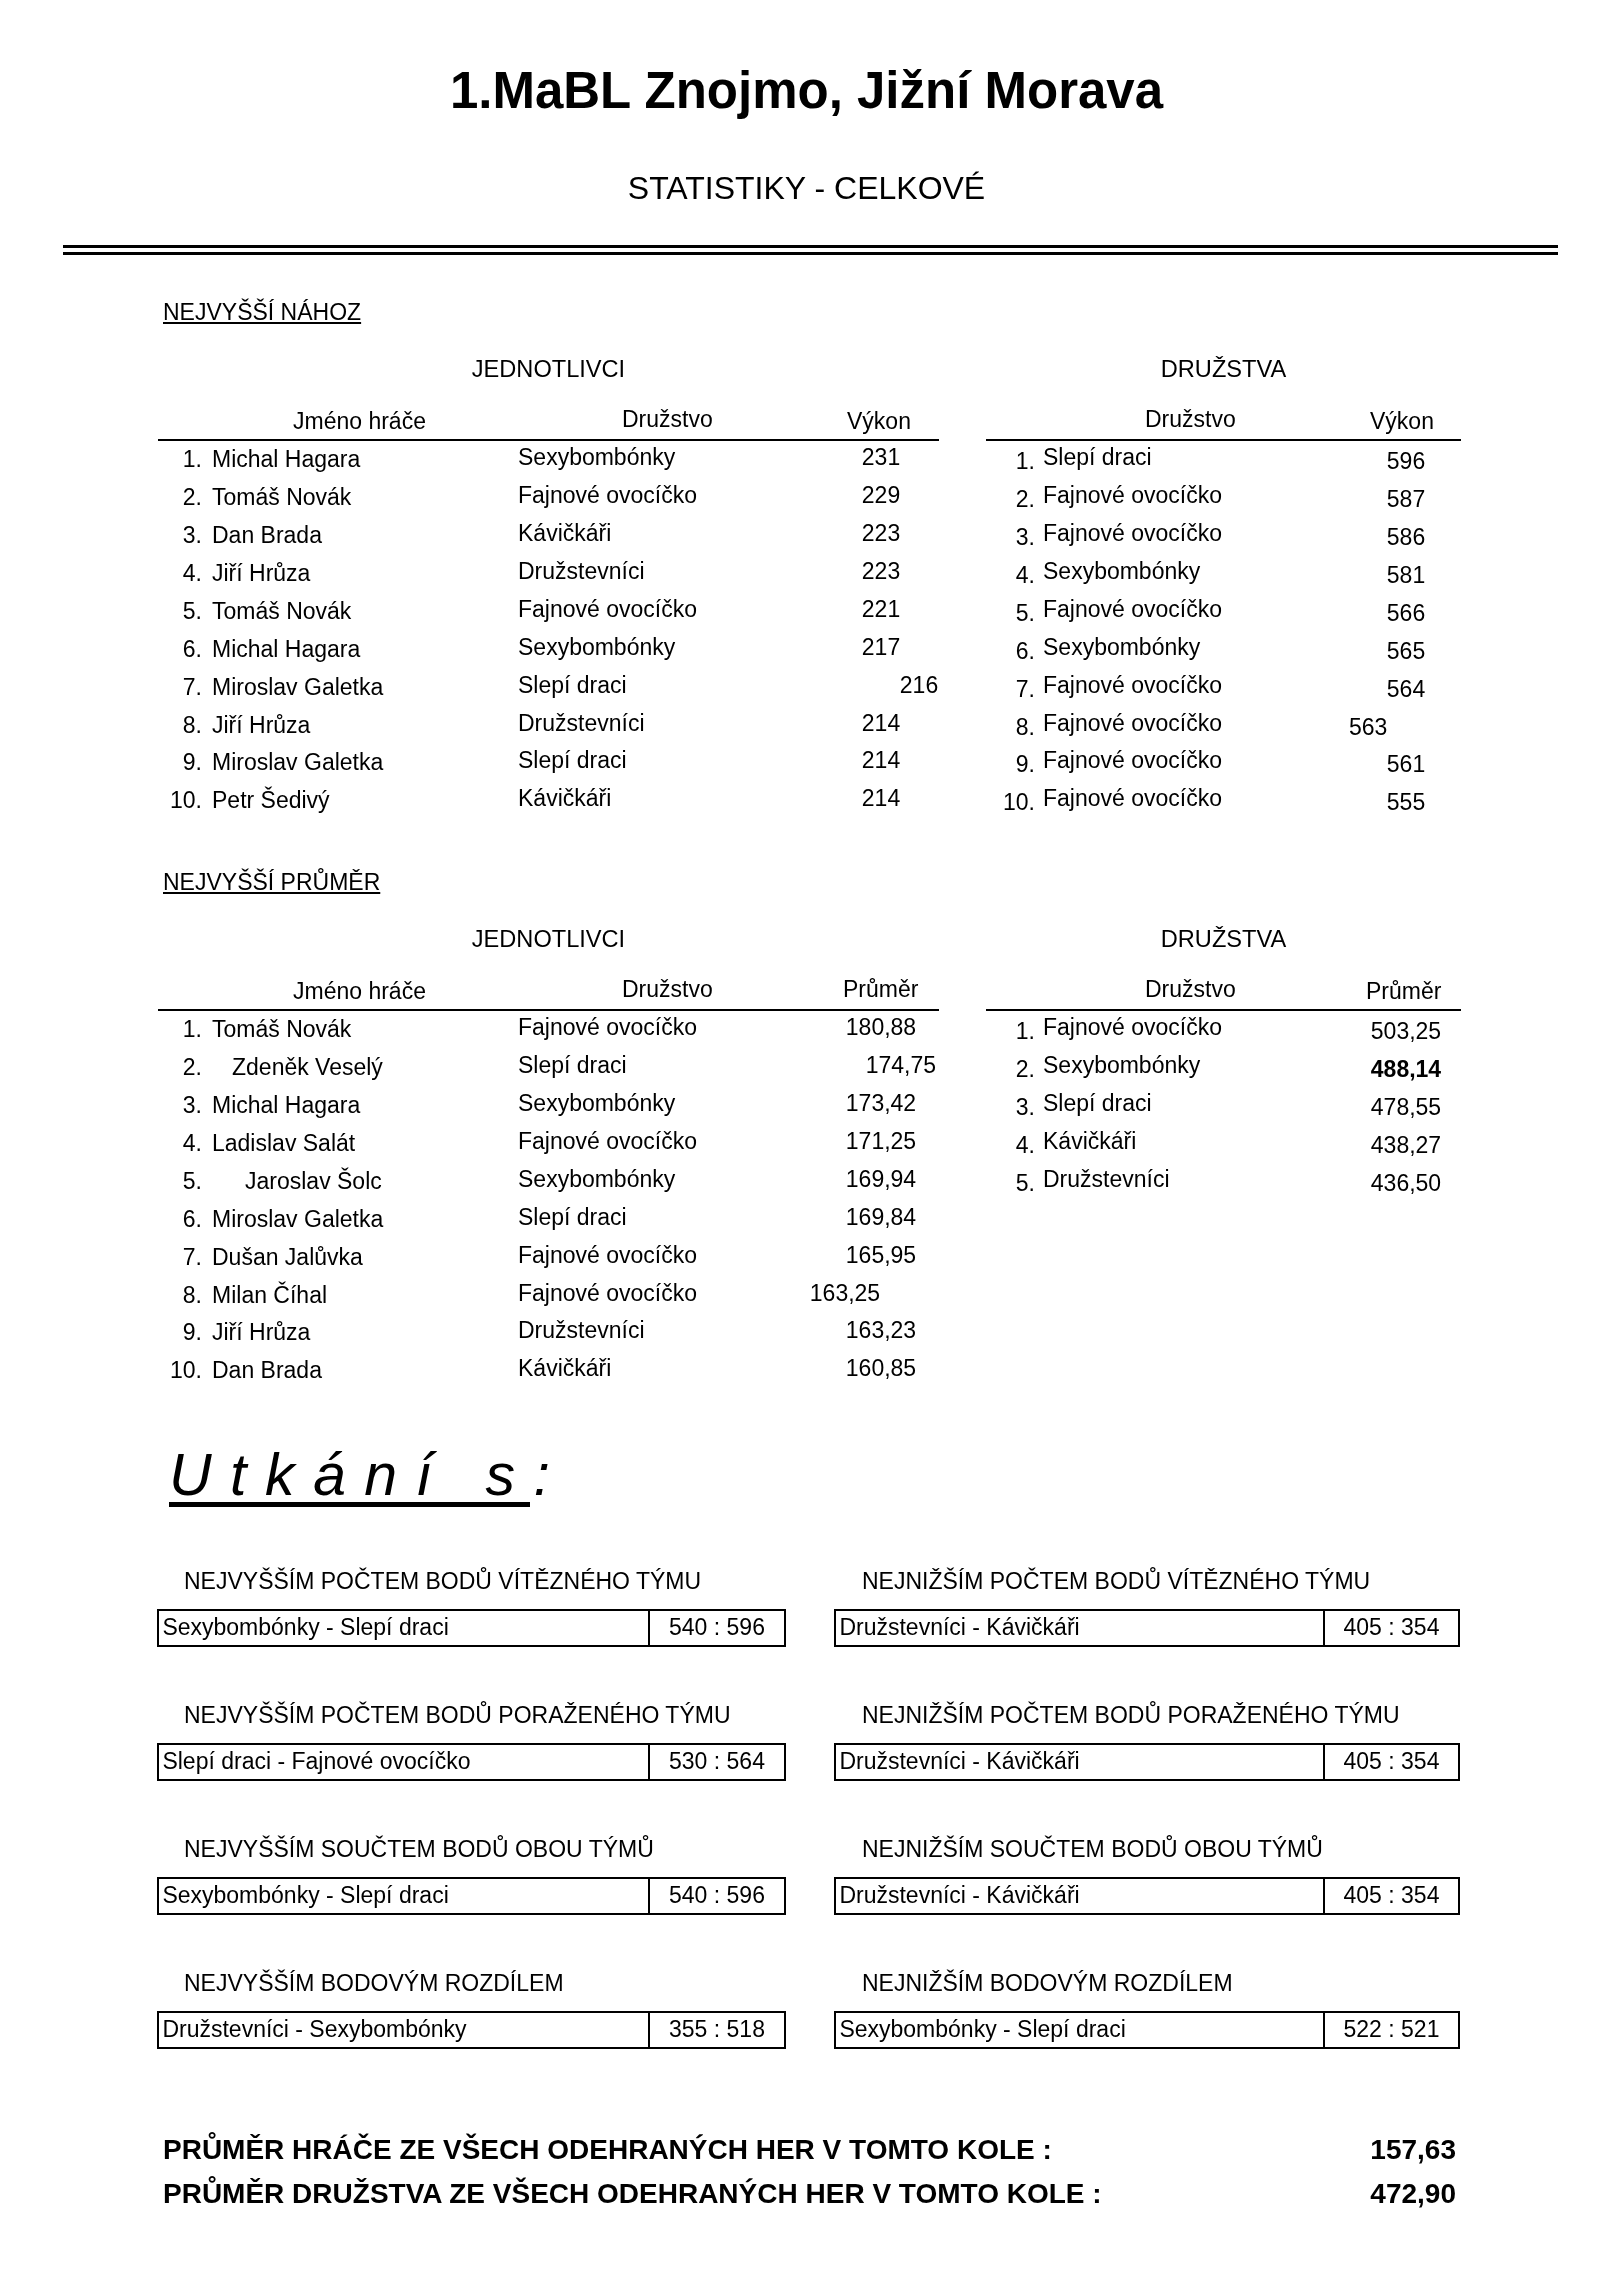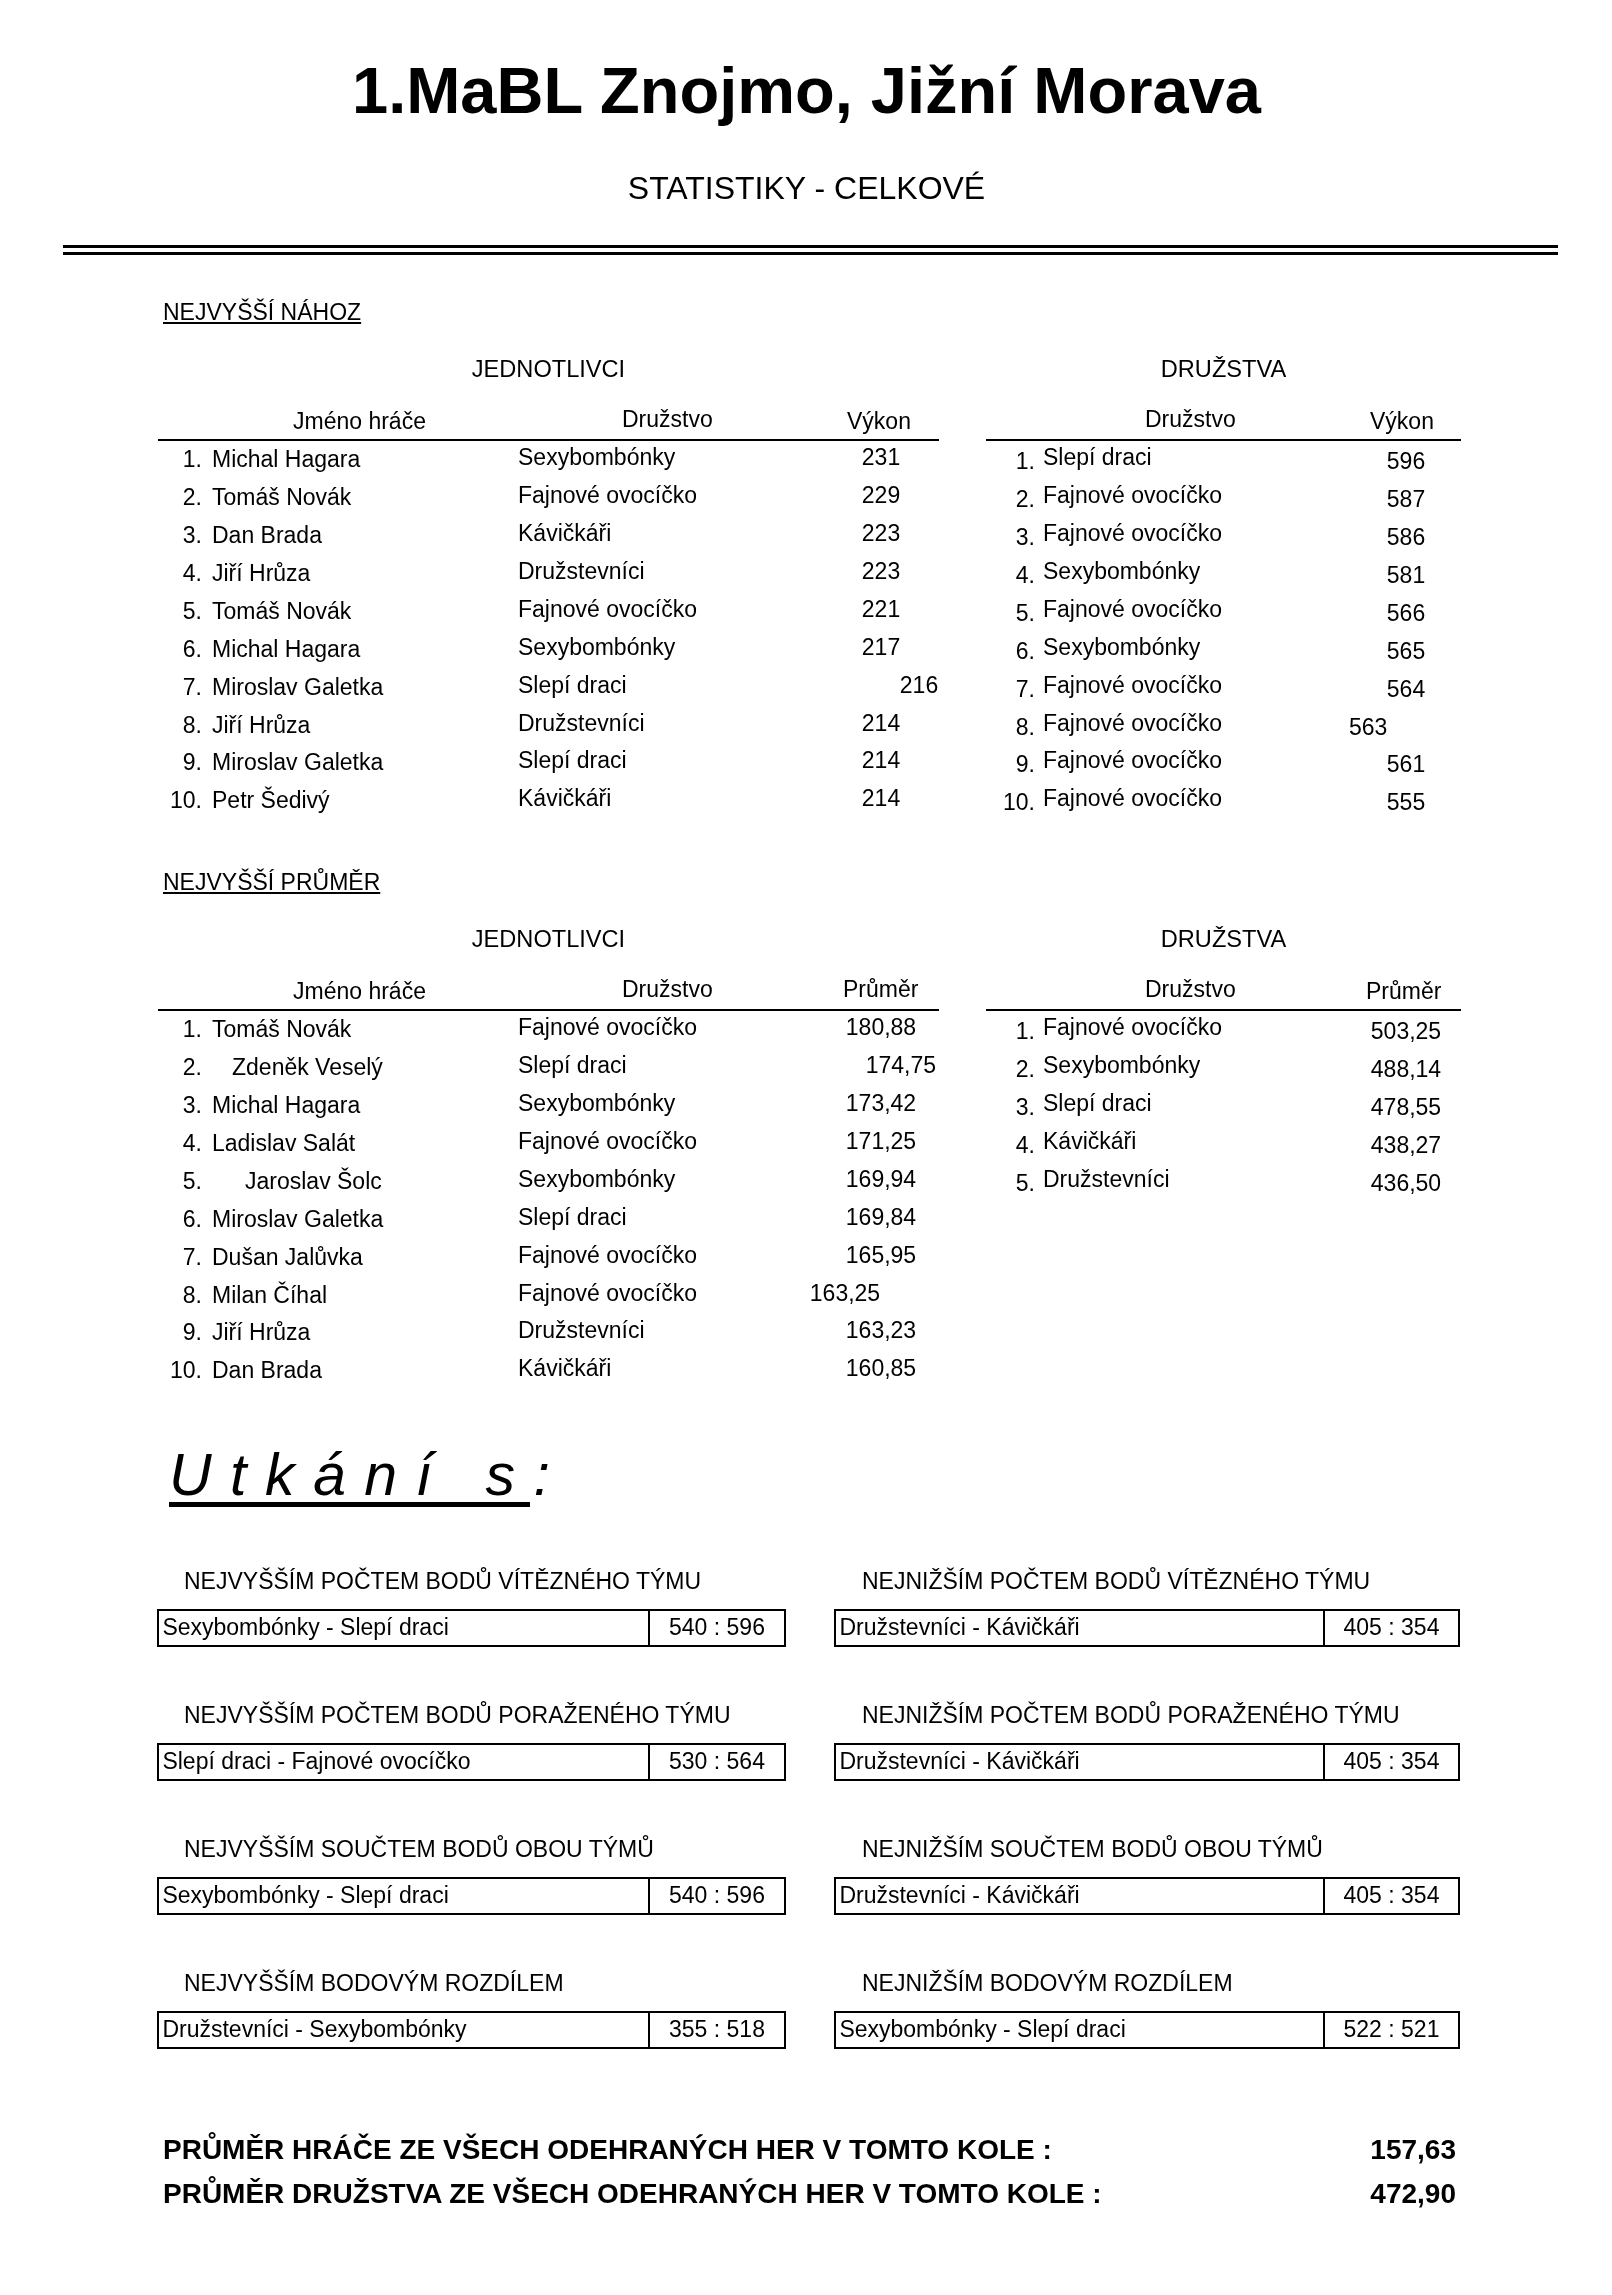--- a/index.html
+++ b/index.html
@@ -1,19 +1,19 @@
 <!DOCTYPE html>
 <html style="font-size:13.5px"><head>
 <meta charset="utf-8">
 <style>
   html, body { margin:0; padding:0; background:#ffffff; }
   body { width:1613px; height:2295px; position:relative; overflow:hidden;
          font-family:"Liberation Sans", sans-serif; color:#000; }
   .abs { position:absolute; }
-  .title { left:0; width:1613px; top:52px; text-align:center; font-size:65px; font-weight:bold; line-height:78px; }
+  .title { left:0; width:1613px; top:52px; text-align:center; font-size:51px; font-weight:bold; line-height:78px; }
   .subtitle { left:0; width:1613px; top:170px; text-align:center; font-size:32px; line-height:37px; }
   .rule { left:63px; width:1495px; height:3.4px; background:#000; }
   .sec-head { font-size:23px; text-decoration:underline; line-height:27px; }
   .group-head { font-size:23.6px; line-height:27px; text-align:center; }
   .col-head { font-size:23px; line-height:27px; }
   .hline { height:1.7px; background:#000; }
   .row { font-size:23px; line-height:27px; height:38px; }
   .rank { position:absolute; text-align:right; }
   .cell { position:absolute; white-space:nowrap; }
   .utk-head { left:169px; top:1443px; font-size:59px; font-style:italic; letter-spacing:18.5px; line-height:64px; }
@@ -247,21 +247,21 @@
 <div class="abs" style="left:0; top:1016px; width:1613px;">
   <div id="ha-team">
       <div class="row abs" style="left:0; width:1613px; top:0px;">
         <div class="rank" style="left:991px; width:44px; top:1.7px;">1.</div>
         <div class="cell" style="left:1043px; top:-2.5px;">Fajnové ovocíčko</div>
         <div class="cell" style="left:1349px; width:114px; text-align:center; top:1.7px;">503,25</div>
       </div>
       <div class="row abs" style="left:0; width:1613px; top:38px;">
         <div class="rank" style="left:991px; width:44px; top:1.7px;">2.</div>
         <div class="cell" style="left:1043px; top:-2.5px;">Sexybombónky</div>
-        <div class="cell" style="left:1349px; width:114px; text-align:center; top:1.7px;">488,14</div>
+        <div class="cell" style="left:1349px; width:114px; text-align:center; top:1.7px;font-weight:bold;">488,14</div>
       </div>
       <div class="row abs" style="left:0; width:1613px; top:76px;">
         <div class="rank" style="left:991px; width:44px; top:1.7px;">3.</div>
         <div class="cell" style="left:1043px; top:-2.5px;">Slepí draci</div>
         <div class="cell" style="left:1349px; width:114px; text-align:center; top:1.7px;">478,55</div>
       </div>
       <div class="row abs" style="left:0; width:1613px; top:114px;">
         <div class="rank" style="left:991px; width:44px; top:1.7px;">4.</div>
         <div class="cell" style="left:1043px; top:-2.5px;">Kávičkáři</div>
         <div class="cell" style="left:1349px; width:114px; text-align:center; top:1.7px;">438,27</div>

